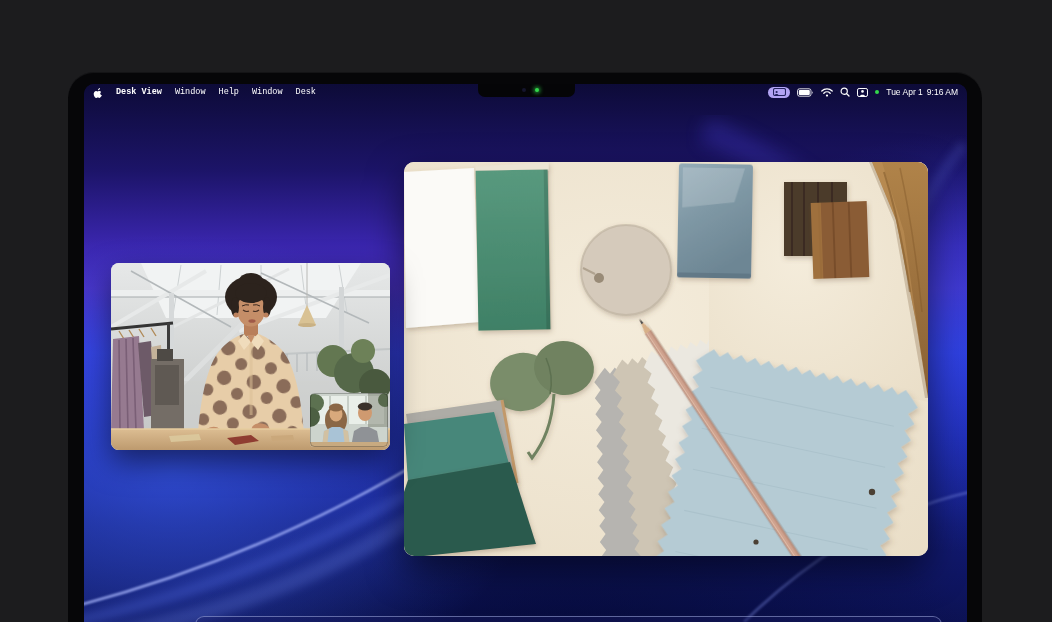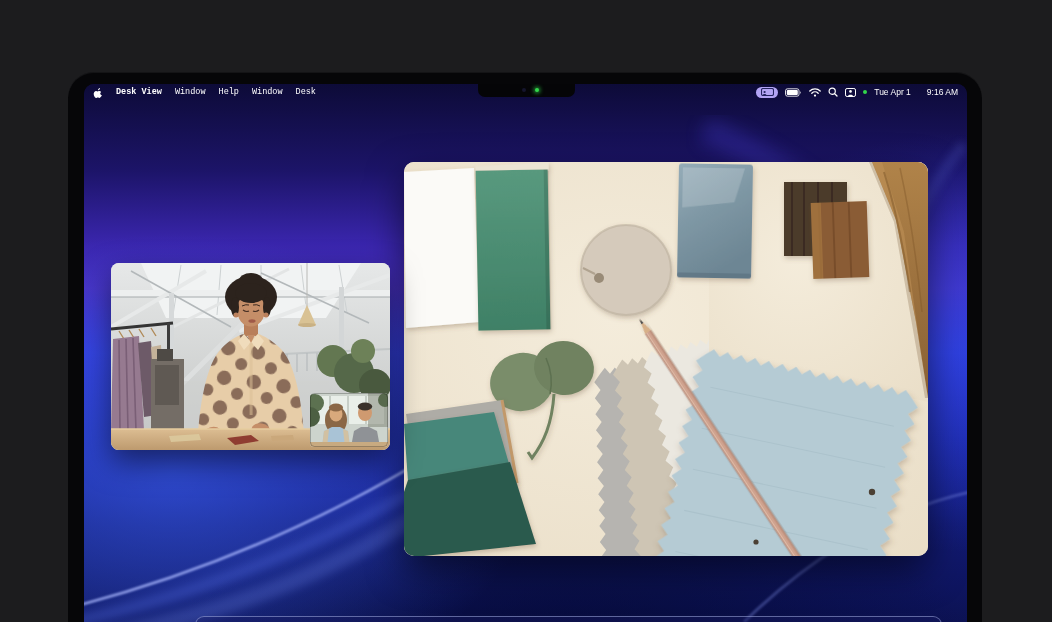--- a/index.html
+++ b/index.html
@@ -39,21 +39,21 @@
   }
   .menubar .menus{display:flex;align-items:center;gap:13px;font-family:Liberation Mono, monospace;}
   .menubar .appname{font-weight:bold;}
   .menubar .mitem{cursor:default;white-space:nowrap;}
   .status{margin-left:auto;display:flex;align-items:center;gap:7px;}
   .pill{
     width:22px;height:11px;border-radius:5.5px;background:#b2a4f4;
     display:flex;align-items:center;justify-content:center;
   }
   .greendot{width:4px;height:4px;border-radius:50%;background:#32d74b;}
-  .clock{display:flex;gap:16px;font-size:8.5px;color:#fff;white-space:nowrap;}
+  .clock{display:flex;gap:4px;font-size:8.5px;color:#fff;white-space:nowrap;}
   
   .win-video{
     position:absolute;left:27px;top:179px;width:279px;height:187px;border-radius:8px;
     overflow:hidden;box-shadow:0 12px 30px rgba(0,0,0,.5);z-index:4;background:#d4d6d6;
   }
   .win-desk{
     position:absolute;left:320px;top:78px;width:524px;height:394px;border-radius:10px;
     overflow:hidden;box-shadow:0 14px 36px rgba(0,0,0,.55);z-index:3;background:#f0e7d4;
   }
   .win-peek{

